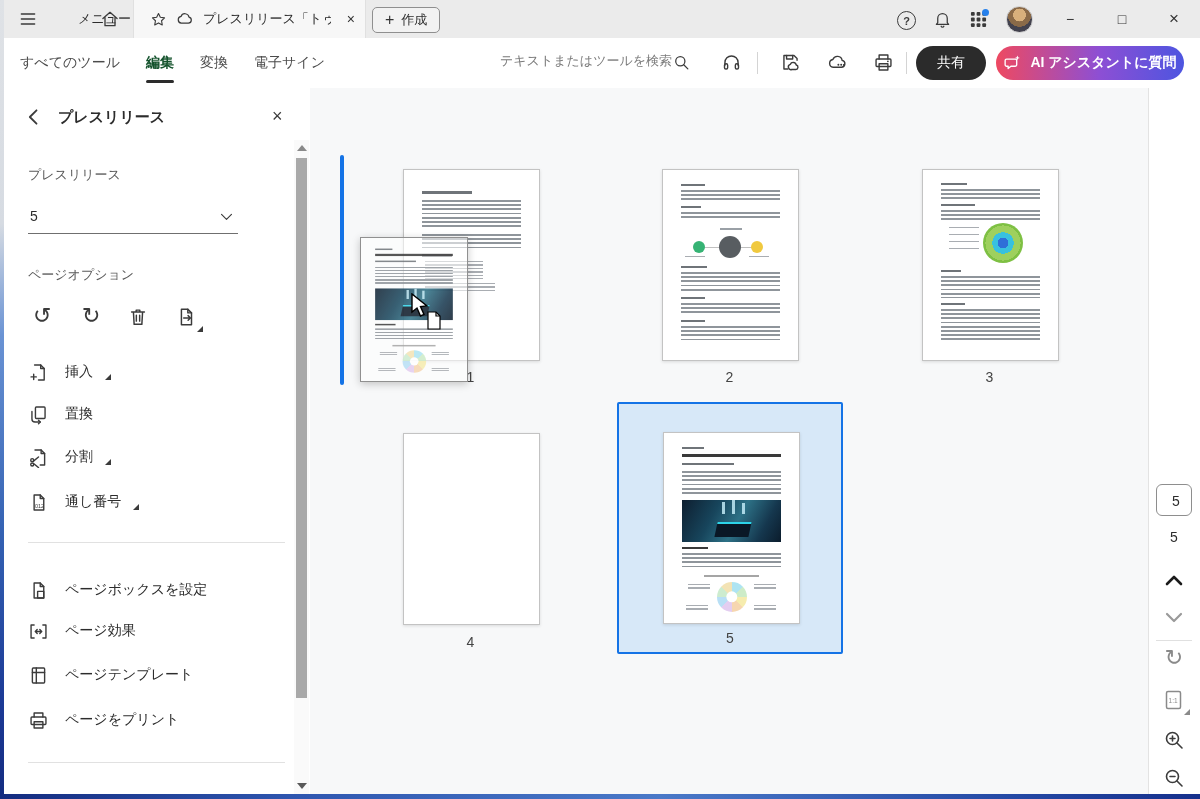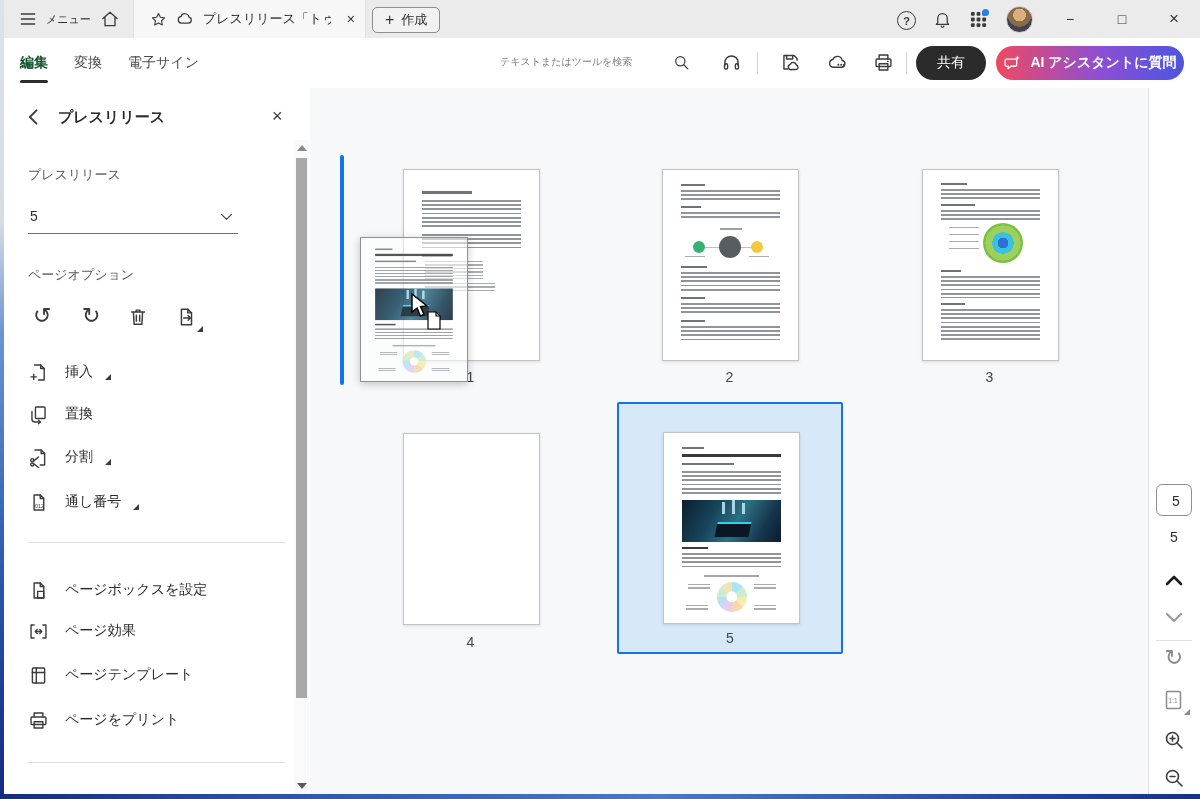--- a/index.html
+++ b/index.html
@@ -16,21 +16,21 @@
   .help-circ{width:17px;height:17px;border:1.6px solid #3b3b3b;border-radius:50%;display:flex;align-items:center;justify-content:center;font-size:11px;font-weight:bold;color:#3b3b3b;}
   .win-btn{width:44px;height:38px;display:flex;align-items:center;justify-content:center;font-size:14px;color:#333;}
   .avatar{width:25px;height:25px;border-radius:50%;background:radial-gradient(circle at 50% 32%,#d8b07c 0 30%,#8a6a48 31% 55%,#43424e 56% 100%);border:1px solid #cfcfcf;}
   .grid-badge{width:7px;height:7px;border-radius:50%;background:#2680eb;position:absolute;right:-2px;top:-2px;}
   
   .toolbar{left:0;top:38px;width:1200px;height:50px;background:#fff;border-bottom:1px solid #e6e6e6;}
   .nav-tabs{left:20px;top:38px;height:50px;display:flex;align-items:center;gap:26px;}
   .nav-tab{font-size:14px;color:#4b4b4b;position:relative;height:50px;display:flex;align-items:center;}
   .nav-tab.active{color:#14532d;font-weight:700;}
   .nav-tab.active::after{content:"";position:absolute;left:0;right:0;bottom:5px;height:3px;background:#2c2c2c;border-radius:2px;}
-  .search-input{border:none;outline:none;background:transparent;font-size:10px;color:#2c2c2c;width:172px;font-family:inherit;}
+  .search-input{border:none;outline:none;background:transparent;font-size:13px;color:#2c2c2c;width:172px;font-family:inherit;}
   .search-input::placeholder{color:#7a7a7a;}
   .vdiv{width:1px;height:22px;background:#d4d4d4;}
   .pill-share{left:916px;top:46px;width:70px;height:34px;border-radius:17px;background:#2b2b2b;color:#fff;display:flex;align-items:center;justify-content:center;font-size:14px;}
   .pill-ai{left:996px;top:46px;width:188px;height:34px;border-radius:17px;background:linear-gradient(90deg,#ee4961 0%,#8d4fd4 55%,#4d55e0 100%);color:#fff;display:flex;align-items:center;justify-content:center;gap:8px;font-size:14px;font-weight:600;}
   
   .side-panel{left:0;top:88px;width:310px;height:711px;background:#fff;border-right:1px solid #e5e5e5;}
   .panel-title{font-size:15px;font-weight:700;color:#2c2c2c;}
   .plabel{font-size:13px;color:#5a5a5a;}
   .pitem{display:flex;align-items:center;gap:16px;height:24px;left:28px;}
   .pitem .txt{font-size:14px;color:#2c2c2c;white-space:nowrap;}
@@ -71,21 +71,21 @@
   .ic{fill:none;stroke:#3b3b3b;stroke-width:1.6;stroke-linecap:round;stroke-linejoin:round;}
 </style>
 </head>
 <body>
 
 <div class="abs titlebar">
   <div class="abs tb-btn" style="left:18px;">
     <svg width="20" height="20" viewBox="0 0 24 24">
         <path class="ic" d="M4 6h16M4 12h16M4 18h16"></path>
       </svg>
-    <span style="font-size:11px;">メニュー</span>
+    <span style="font-size:13px;margin-left:32px;">メニュー</span>
   </div>
   <div class="abs tb-btn" style="left:100px;">
     <svg width="20" height="20" viewBox="0 0 24 24">
         <path class="ic" d="M3.5 11.5 12 4l8.5 7.5M6 10v10h12V10"></path>
       </svg>
   </div>
 
   <div class="abs doc-tab">
     <svg width="17" height="17" viewBox="0 0 24 24">
         <path class="ic" d="M12 3.5l2.6 5.3 5.9.9-4.2 4.1 1 5.8-5.3-2.8-5.3 2.8 1-5.8L3.5 9.7l5.9-.9z"></path>
@@ -139,20 +139,21 @@
   <div class="abs win-btn" style="left:1100px;">
       <span>□</span>
     </div>
   <div class="abs win-btn" style="left:1152px;font-size:17px;">
       <span>×</span>
     </div>
 </div>
 
 <div class="abs toolbar"></div>
 <div class="abs nav-tabs">
+  <div class="nav-tab">すべてのツール</div>
   <div class="nav-tab active">編集</div>
   <div class="nav-tab">変換</div>
   <div class="nav-tab">電子サイン</div>
 </div>
 <div class="abs" style="left:498px;top:51px;">
   <input class="search-input" type="text" placeholder="テキストまたはツールを検索" style="">
 </div>
 <div class="abs" style="left:672px;top:53px;">
   <svg width="19" height="19" viewBox="0 0 24 24">
       <circle class="ic" cx="10.5" cy="10.5" r="5.8"></circle>

